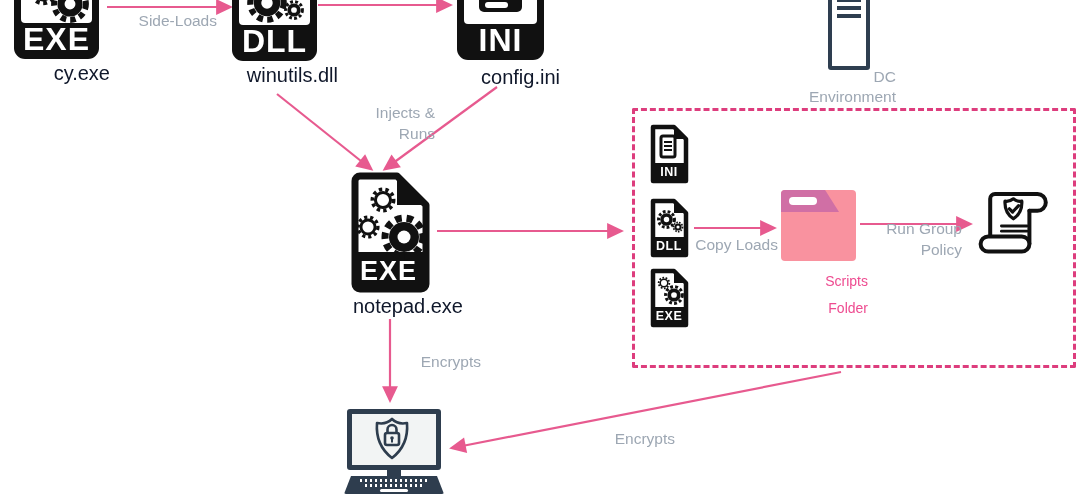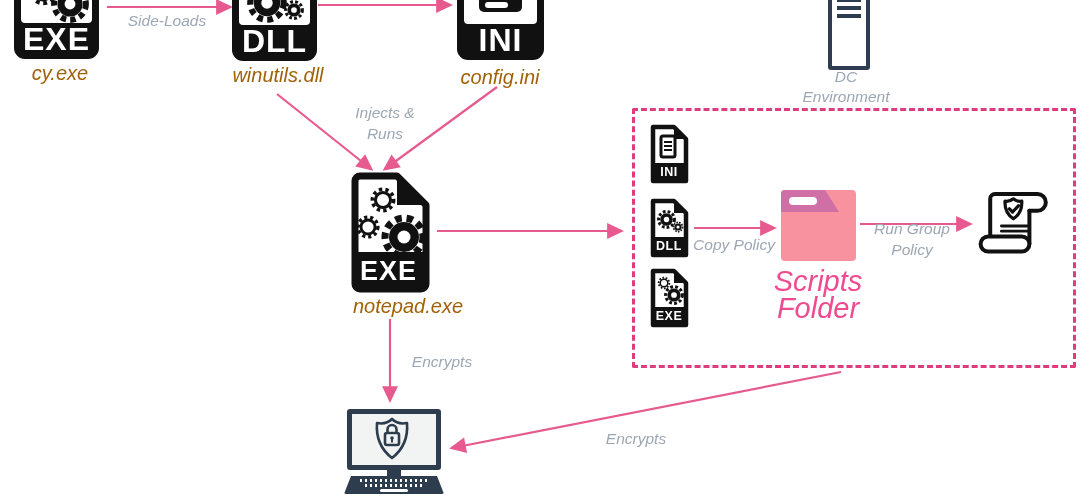--- a/index.html
+++ b/index.html
@@ -2,24 +2,24 @@
 <html><head>
 <meta charset="utf-8">
 <style>
   html,body{margin:0;padding:0;background:#fff;}
   #canvas{
     position:relative;width:1083px;height:501px;background:#ffffff;
     overflow:hidden;font-family:"Liberation Sans", sans-serif;
   }
   .abs{position:absolute;}
   
-  .lbl{position:absolute;white-space:pre-line;text-align:center;font-style:italic;}
+  .lbl{position:absolute;white-space:pre-line;text-align:right;}
   .lbl-gray{color:#9DA7B3;font-size:15.5px;line-height:21px;}
-  .lbl-pink{color:#a16207;font-size:20px;line-height:22px;}
-  .lbl-pink-lg{color:#EE4B90;font-size:29px;line-height:27px;}
+  .lbl-pink{color:#0f172a;font-size:20px;line-height:22px;}
+  .lbl-pink-lg{color:#EE4B90;font-size:14px;line-height:27px;}
   
   .badge{position:absolute;width:85px;height:85px;background:#111;border-radius:11px;}
   .badge-panel{position:absolute;left:7px;top:7px;right:7px;height:42px;background:#fff;border-radius:4px;overflow:hidden;}
   .badge-text{position:absolute;left:0;right:0;bottom:1px;text-align:center;color:#fff;
     font-size:32px;font-weight:800;letter-spacing:1px;}
   
   .doc{position:absolute;}
   .doc svg{position:absolute;left:0;top:0;}
   .doc-text-lg{position:absolute;left:0;right:0;top:84px;text-align:center;color:#fff;
     font-size:27px;font-weight:800;letter-spacing:1px;}
@@ -132,21 +132,21 @@
     <svg width="87" height="121" viewBox="0 0 87 121" style="color:#111">
       <path d="M10,9 a5,5 0 0 1 5,-5 H52 L81,33 V112 a5,5 0 0 1 -5,5 H15 a5,5 0 0 1 -5,-5 Z" fill="#fff" stroke="#111" stroke-width="7" stroke-linejoin="round"></path>
       <path d="M52,4 V33 H81 Z" fill="#111"></path>
       <rect x="8" y="80" width="73" height="35" fill="#111"></rect>
       <use href="#gear-line" x="24" y="14" width="28" height="28"></use>
       <use href="#gear-line" x="10" y="42" width="26" height="26"></use>
       <use href="#gear-fill" x="34" y="40" width="50" height="50"></use>
     </svg>
     <div class="doc-text-lg">EXE</div>
   </div>
-  <div class="lbl lbl-pink" style="left:338px;top:295px;width:140px">notepad.exe</div>
+  <div class="lbl lbl-pink" style="left:323px;top:295px;width:140px">notepad.exe</div>
 
   <div class="server">
 
     <div class="bar" style="top:6px"></div>
     <div class="bar" style="top:14px"></div>
     <div class="bar" style="top:22px"></div>
   </div>
   <div class="lbl lbl-gray" style="left:796px;top:67px;width:100px;line-height:20px">DC
 Environment</div>
 
@@ -180,21 +180,21 @@
     <svg width="42" height="62" viewBox="0 0 42 62" style="color:#111">
       <path d="M5,3 H26 L38,15 V57 H5 Z" fill="#fff" stroke="#111" stroke-width="4.5" stroke-linejoin="round"></path>
       <path d="M26,3 V15 H38 Z" fill="#111"></path>
       <rect x="6" y="39" width="31" height="17" fill="#111"></rect>
       <use href="#gear-line" x="9" y="8" width="14" height="14"></use>
       <use href="#gear-fill" x="15" y="16" width="22" height="22"></use>
     </svg>
     <div class="doc-text-sm">EXE</div>
   </div>
 
-  <div class="lbl lbl-gray" style="left:690px;top:234px;width:88px">Copy Policy</div>
+  <div class="lbl lbl-gray" style="left:690px;top:234px;width:88px">Copy Loads</div>
 
   <div class="folder">
     <div class="body"></div>
     <div class="tab"></div>
     <div class="slot"></div>
   </div>
   <div class="lbl lbl-pink-lg" style="left:768px;top:268px;width:100px">Scripts
 Folder</div>
 
   <div class="lbl lbl-gray" style="left:862px;top:218px;width:100px">Run Group

